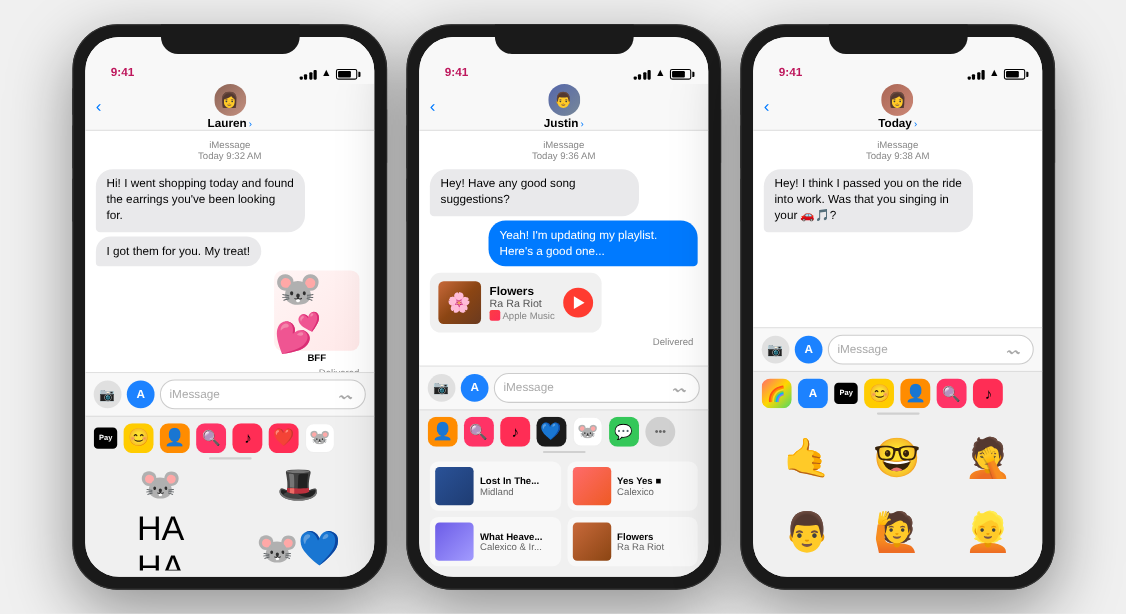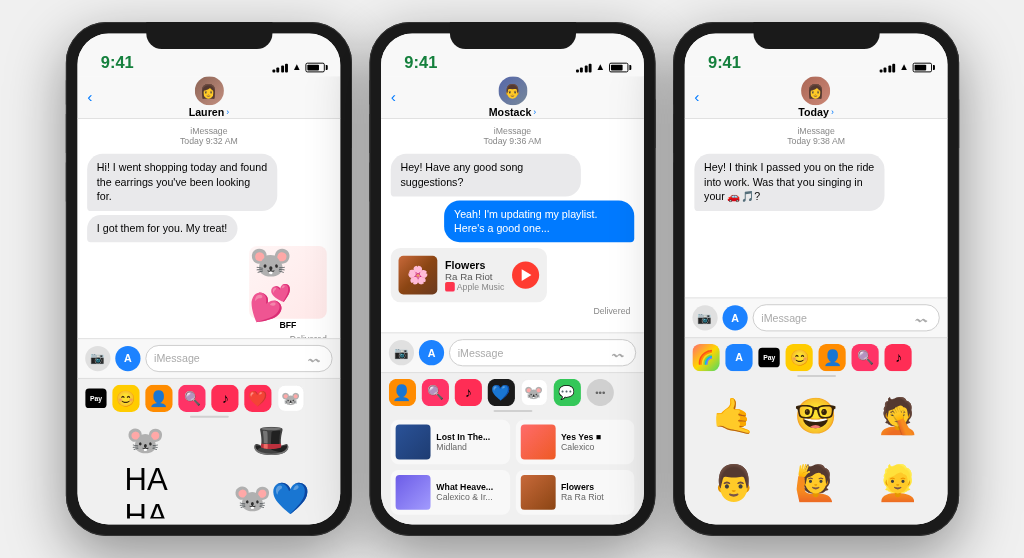--- a/index.html
+++ b/index.html
@@ -54,23 +54,23 @@
       padding-bottom: 4px;
       padding-left: 24px;
       padding-right: 16px;
       justify-content: space-between;
       flex-shrink: 0;
       position: relative;
       z-index: 5;
     }
 
     .status-time {
-      font-size: 17px;
+      font-size: 11px;
       font-weight: 600;
-      color: #15803d;
+      color: #be185d;
     }
 
     .status-icons {
       display: flex;
       gap: 4px;
       align-items: center;
     }
 
     .signal-bars {
       display: flex;
@@ -634,21 +634,21 @@
 
       <div class="nav-bar">
         <div class="nav-back">
           <span>‹</span>
         </div>
         <div class="nav-contact">
           <div class="contact-avatar">
             <div class="avatar-img avatar-justin">👨</div>
           </div>
           <div style="display:flex;align-items:center;gap:2px;">
-            <span class="contact-name">Mostack</span>
+            <span class="contact-name">Justin</span>
             <span class="contact-chevron">›</span>
           </div>
         </div>
       </div>
 
       <div class="messages-area">
         <div class="message-time-header">iMessage<br>Today 9:36 AM</div>
         <div class="bubble bubble-received">Hey! Have any good song suggestions?</div>
         <div class="bubble bubble-sent">Yeah! I'm updating my playlist. Here's a good one...</div>
 

